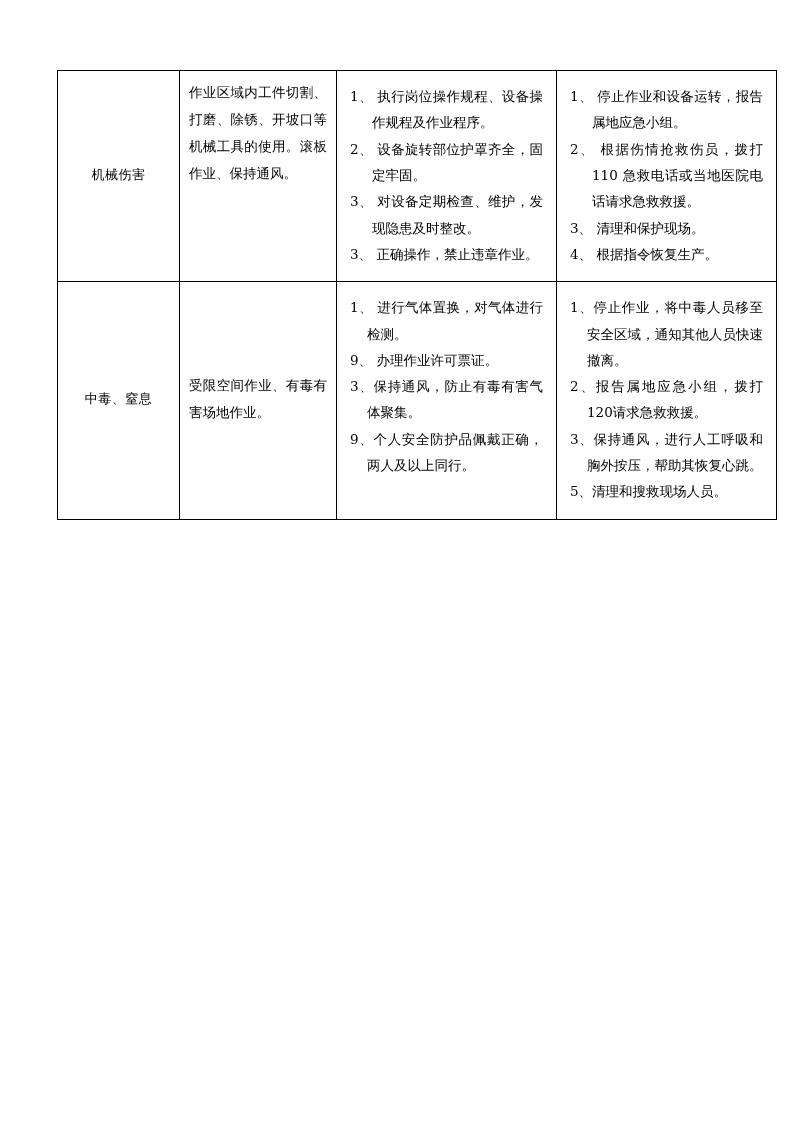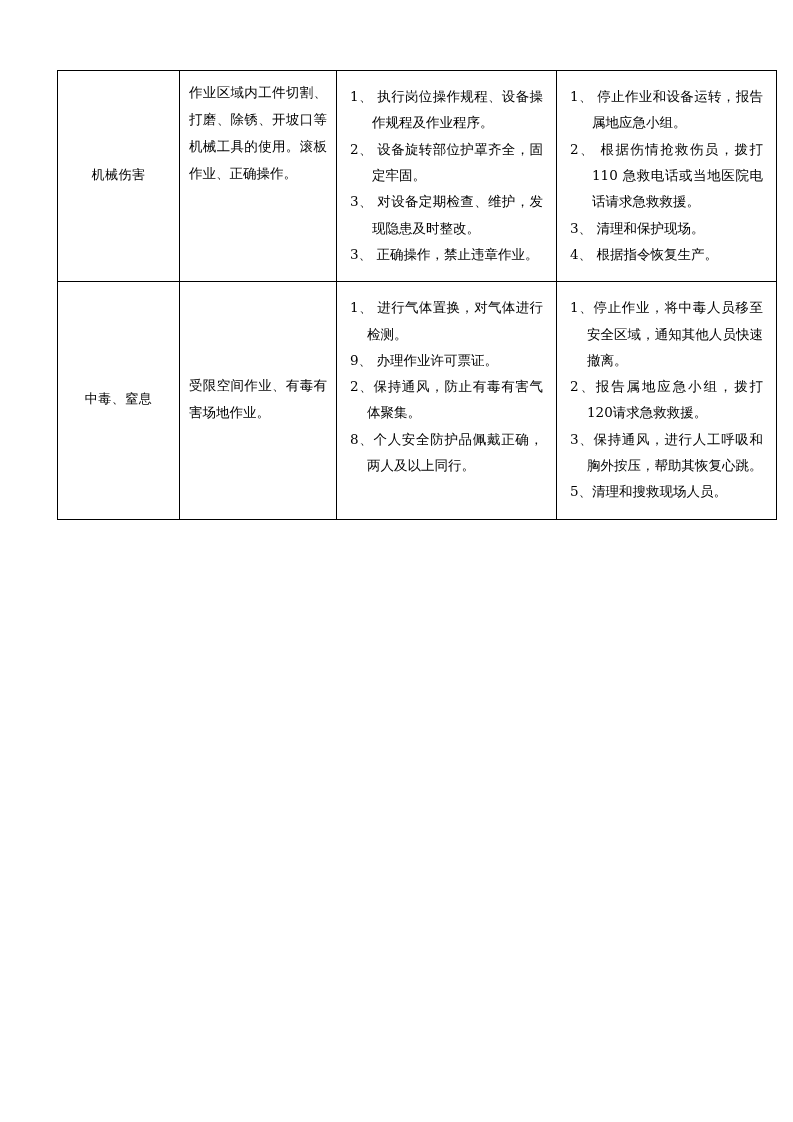--- a/index.html
+++ b/index.html
@@ -93,21 +93,21 @@
 <body>
 
 <div class="page">
   <table class="doc-table">
     <tbody>
       <tr>
         <td class="col-hazard cell-center">
           <div class="hazard-name">机械伤害</div>
         </td>
         <td class="col-desc">
-          <div class="desc-text">作业区域内工件切割、打磨、除锈、开坡口等机械工具的使用。滚板作业、正确操作。</div>
+          <div class="desc-text">作业区域内工件切割、打磨、除锈、开坡口等机械工具的使用。滚板作业、保持通风。</div>
         </td>
         <td class="col-prev">
           <ol class="num-list">
             <li>1、 执行岗位操作规程、设备操作规程及作业程序。</li>
             <li>2、 设备旋转部位护罩齐全，固定牢固。</li>
             <li>3、 对设备定期检查、维护，发现隐患及时整改。</li>
             <li>3、 正确操作，禁止违章作业。</li>
           </ol>
         </td>
         <td class="col-resp">
@@ -123,22 +123,22 @@
         <td class="col-hazard cell-center">
           <div class="hazard-name">中毒、窒息</div>
         </td>
         <td class="col-desc desc-cell-middle">
           <div class="desc-text">受限空间作业、有毒有害场地作业。</div>
         </td>
         <td class="col-prev">
           <ol class="num-list tight">
             <li>1、 进行气体置换，对气体进行检测。</li>
             <li>9、 办理作业许可票证。</li>
-            <li>2、保持通风，防止有毒有害气体聚集。</li>
-            <li>8、个人安全防护品佩戴正确，两人及以上同行。</li>
+            <li>3、保持通风，防止有毒有害气体聚集。</li>
+            <li>9、个人安全防护品佩戴正确，两人及以上同行。</li>
           </ol>
         </td>
         <td class="col-resp">
           <ol class="num-list tight">
             <li>1、停止作业，将中毒人员移至安全区域，通知其他人员快速撤离。</li>
             <li>2、报告属地应急小组，拨打120请求急救救援。</li>
             <li>3、保持通风，进行人工呼吸和胸外按压，帮助其恢复心跳。</li>
             <li>5、清理和搜救现场人员。</li>
           </ol>
         </td>

